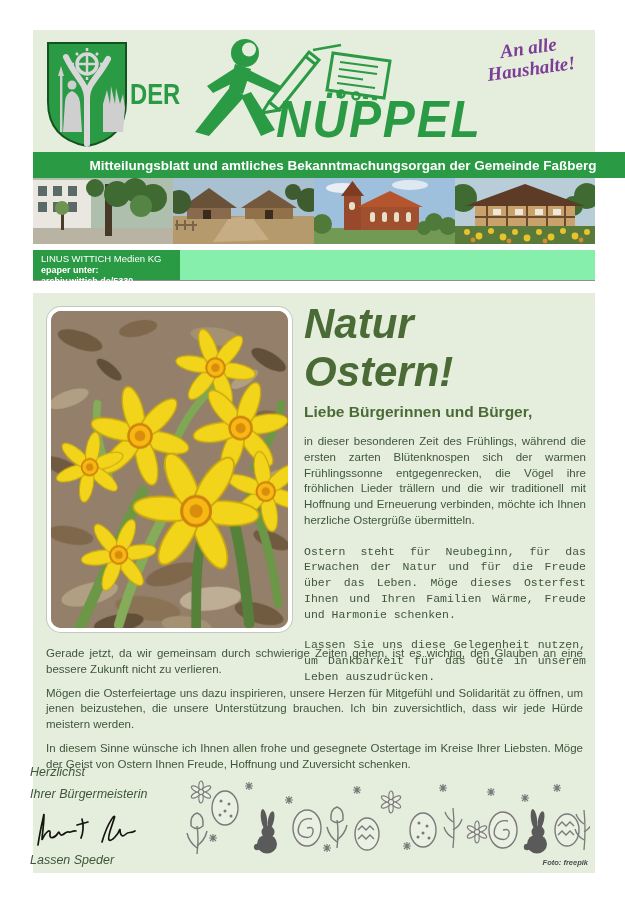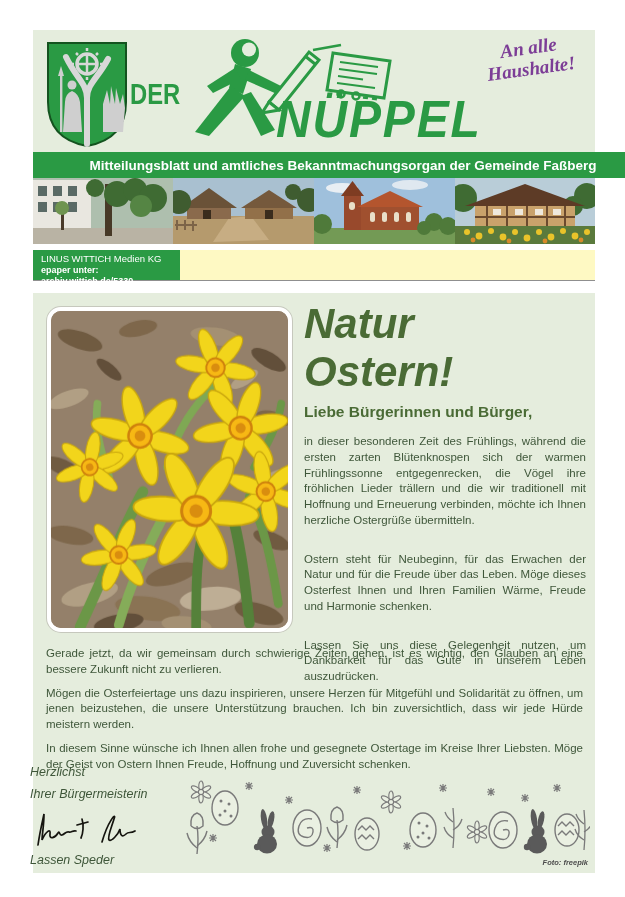--- a/index.html
+++ b/index.html
@@ -32,21 +32,21 @@
     display:flex; align-items:center; justify-content:center;
   }
   .subtitle-bar span { color:#ffffff; font-size:13.5px; font-weight:bold; }
 
   
   .photo-strip { left:33px; top:178px; width:562px; height:66px; display:flex; }
   .photo-strip svg { display:block; height:66px; }
 
   
   .info-bar {
-    left:33px; top:250px; width:562px; height:31px; background:#fef9c3;
+    left:33px; top:250px; width:562px; height:31px; background:#86efac;
     border-bottom:1px solid #8f8f8f; display:flex; align-items:stretch;
   }
   .publisher-box {
     width:147px; background:#2a9a44; color:#ffffff; padding:3px 0 0 8px; line-height:1.25;
   }
   .publisher-box .l1 { font-size:9.5px; }
   .publisher-box .l2 { font-size:9px; font-weight:bold; }
   .info-rest { flex:1; position:relative; color:#222222; font-size:11px; }
   .edition { position:absolute; left:12px; top:9px; }
   .issue-date { position:absolute; left:0; right:0; top:9px; text-align:center; }
@@ -62,21 +62,21 @@
   .headline {
     left:304px; top:300px; width:180px; font-size:42px; line-height:1.15;
     font-weight:bold; font-style:italic; color:#4a6b35;
   }
   .salutation { left:304px; top:403px; font-size:15.5px; font-weight:bold; color:#4a6b35; }
   .right-col { left:304px; top:434px; width:282px; }
   .full-col  { left:46px;  top:646px; width:537px; }
   .right-col p, .full-col p {
     font-size:11.5px; line-height:1.37; text-align:justify; color:#3e5639;
   }
-  .right-col p + p { margin-top:23px; }
+  .right-col p + p { margin-top:15px;font-family:Liberation Mono, monospace; }
   .full-col p + p { margin-top:8px; }
 
   .closing { left:30px; top:765px; color:#3e5639; font-style:italic; font-size:12.5px; }
   .closing .line { margin-bottom:8px; }
   .closing svg { display:block; margin:2px 0 2px 0; }
 
   .easter-band { left:185px; top:772px; }
   .photo-credit {
     left:460px; top:858px; width:128px; text-align:right;
     font-size:7.5px; font-style:italic; font-weight:bold; color:#4c4c4c;

